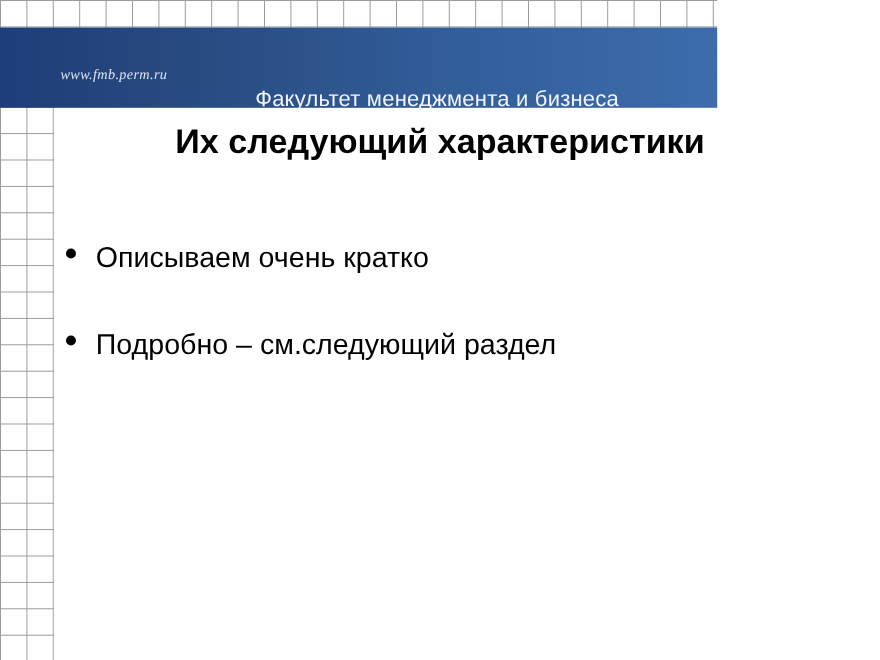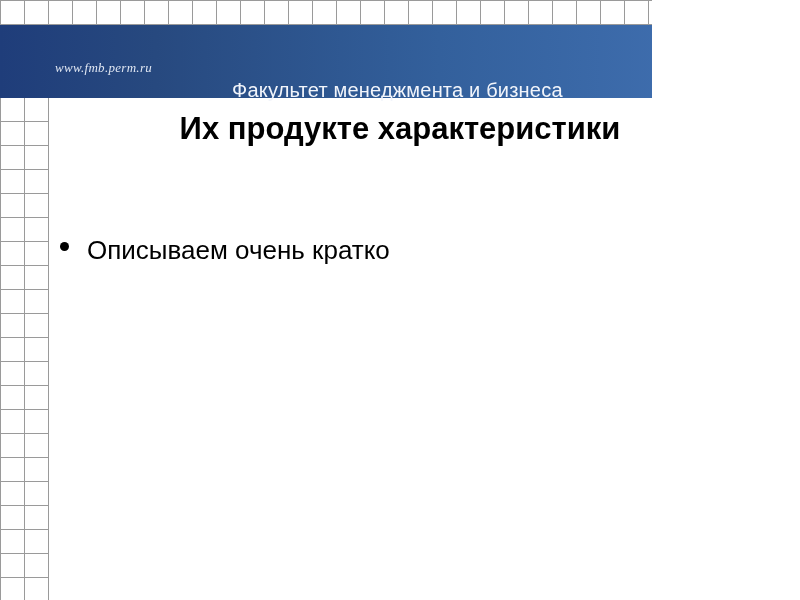--- a/index.html
+++ b/index.html
@@ -129,21 +129,20 @@
     top: 11px;
     width: 9px;
     height: 9px;
     border-radius: 50%;
     background: #000000;
   }
   .bullet-text {
     font-size: 26px;
     color: #000000;
     line-height: 38px;
-    margin-top: 16px;
   }
   .bullet-spacer {
     height: 38px;
   }
 </style>
 </head>
 <body>
 
 <div id="slide">
 
@@ -170,29 +169,33 @@
         <path d="M36,22 C28,35 18,48 7,57 C16,44 26,32 36,22 Z"></path>
         <path d="M31,33 C24,42 15,52 5,59 C13,50 22,40 31,33 Z"></path>
         <path d="M26,42 C20,48 12,55 4,61 C11,54 19,47 26,42 Z"></path>
         <path d="M22,50 C17,54 10,59 4,63 C10,58 16,53 22,50 Z"></path>
         <path d="M19,57 C15,59 9,63 5,66 C10,62 15,59 19,57 Z"></path>
       </g>
     </svg>
   </div>
 
   <div id="title-block">
-    <div class="title-line">Их продукте характеристики</div>
+    <div class="title-line">Их следующий характеристики</div>
   </div>
 
   <div id="bullets">
 
     <div class="bullet-item">
       <span class="bullet-mark"></span>
       <div class="bullet-text">Описываем очень кратко</div>
     </div>
 
 
     <div class="bullet-spacer"></div>
 
+    <div class="bullet-item">
+      <span class="bullet-mark"></span>
+      <div class="bullet-text">Подробно – см.следующий раздел</div>
+    </div>
 
   </div>
 
 </div>
 
 </body></html>

